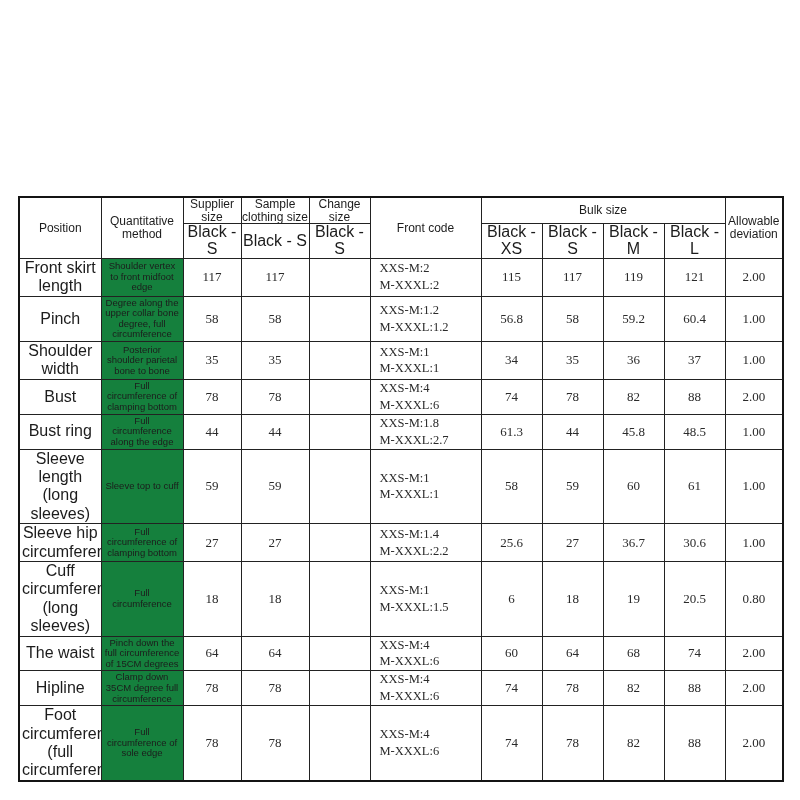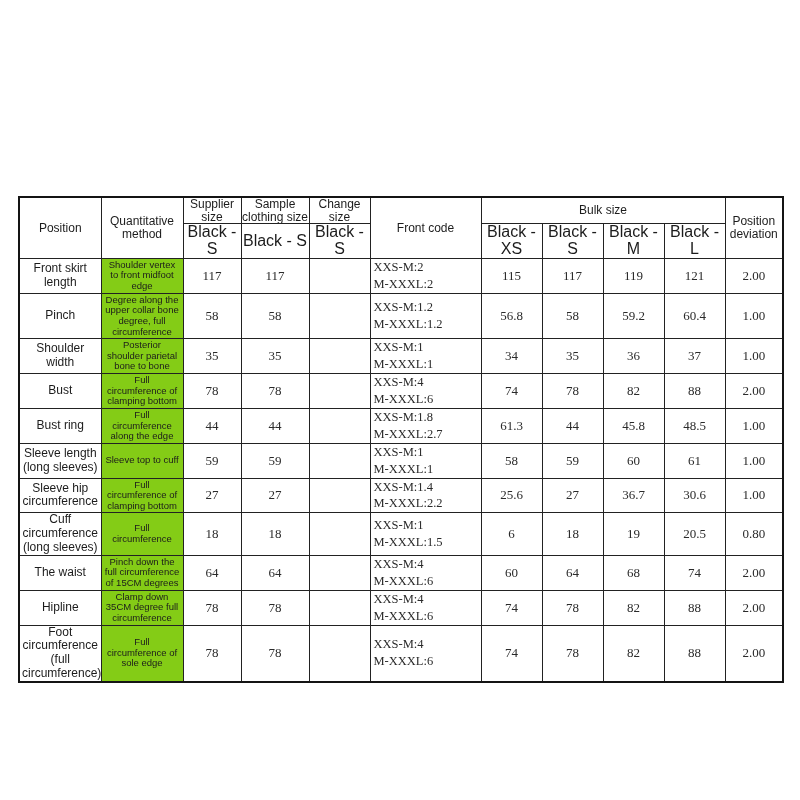--- a/index.html
+++ b/index.html
@@ -28,40 +28,40 @@
     font-weight: normal;
     font-size: 12px;
     height: 20px;
     background: #ffffff;
     line-height: 1.05;
   }
   .size-table thead th.small-head { font-size: 12px; }
   .size-table thead tr.sub-row th { font-size: 16px; height: 20px; }
   .size-table tbody td { height: 32px; }
   td.pos-cell {
-    font-size: 12px;
+    font-size: 16px;
     line-height: 1.15;
     padding: 0 2px;
   }
   td.method-cell {
-    background: #84cc16;
+    background: #15803d;
     font-size: 9.5px;
     line-height: 1.12;
     padding: 1px 2px;
   }
   td.num-cell, td.dev-cell {
     font-family: "Liberation Serif", serif;
     font-size: 13px;
     color: #2a2a2a;
   }
   td.jump-cell {
     font-family: "Liberation Serif", serif;
     font-size: 12.5px;
     text-align: left;
-    padding-left: 3px;
+    padding-left: 9px;
     line-height: 1.35;
     color: #2a2a2a;
   }
   td.dev-cell { font-size: 13px; }
 </style>
 </head>
 <body>
 
 <table class="size-table">
   <colgroup>
@@ -79,21 +79,21 @@
   </colgroup>
   <thead>
     <tr>
       <th rowspan="2">Position</th>
       <th rowspan="2">Quantitative method</th>
       <th>Supplier size</th>
       <th class="small-head">Sample clothing size</th>
       <th>Change size</th>
       <th rowspan="2">Front code</th>
       <th colspan="4">Bulk size</th>
-      <th rowspan="2" class="small-head">Position deviation</th>
+      <th rowspan="2" class="small-head">Allowable deviation</th>
     </tr>
     <tr class="sub-row">
       <th>Black - S</th>
       <th>Black - S</th>
       <th>Black - S</th>
       <th>Black - XS</th>
       <th>Black - S</th>
       <th>Black -M</th>
       <th>Black - L</th>
     </tr>

